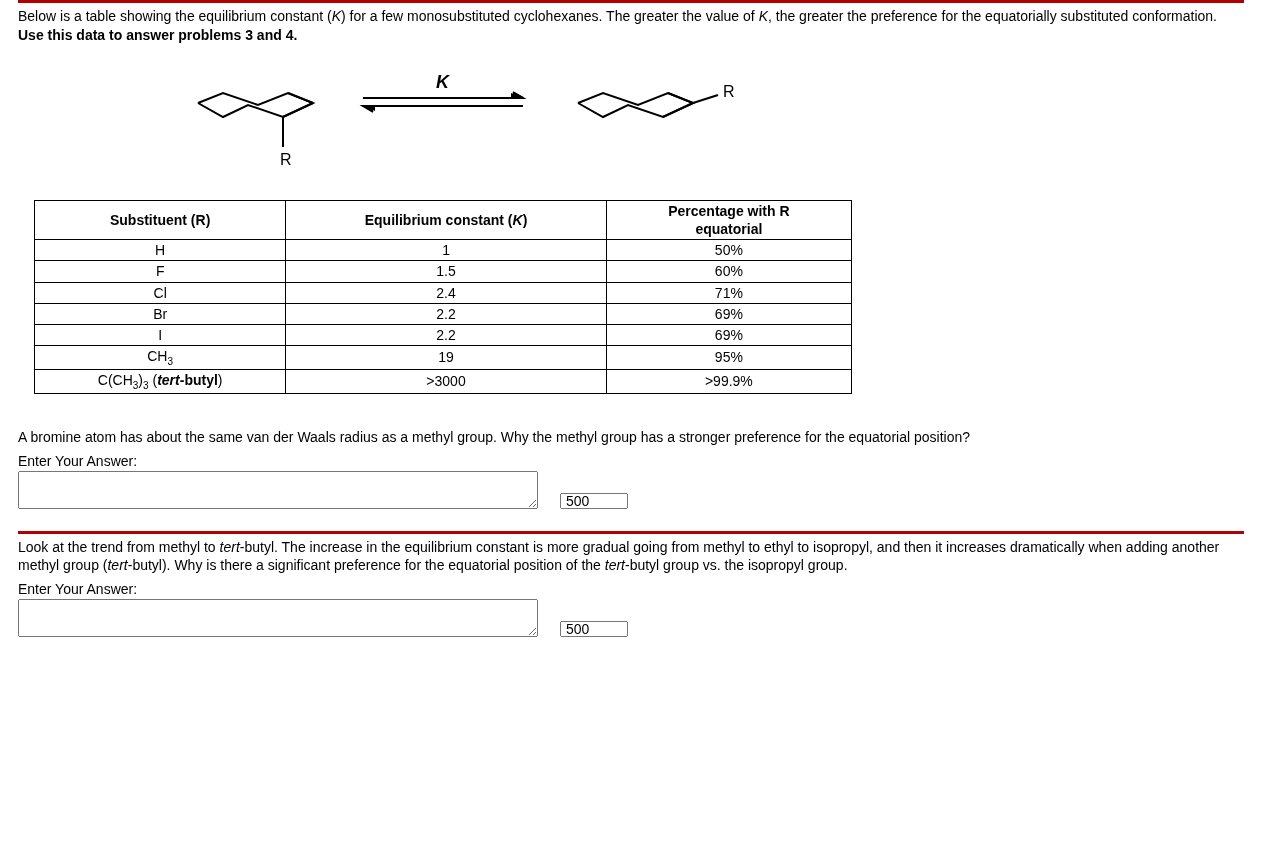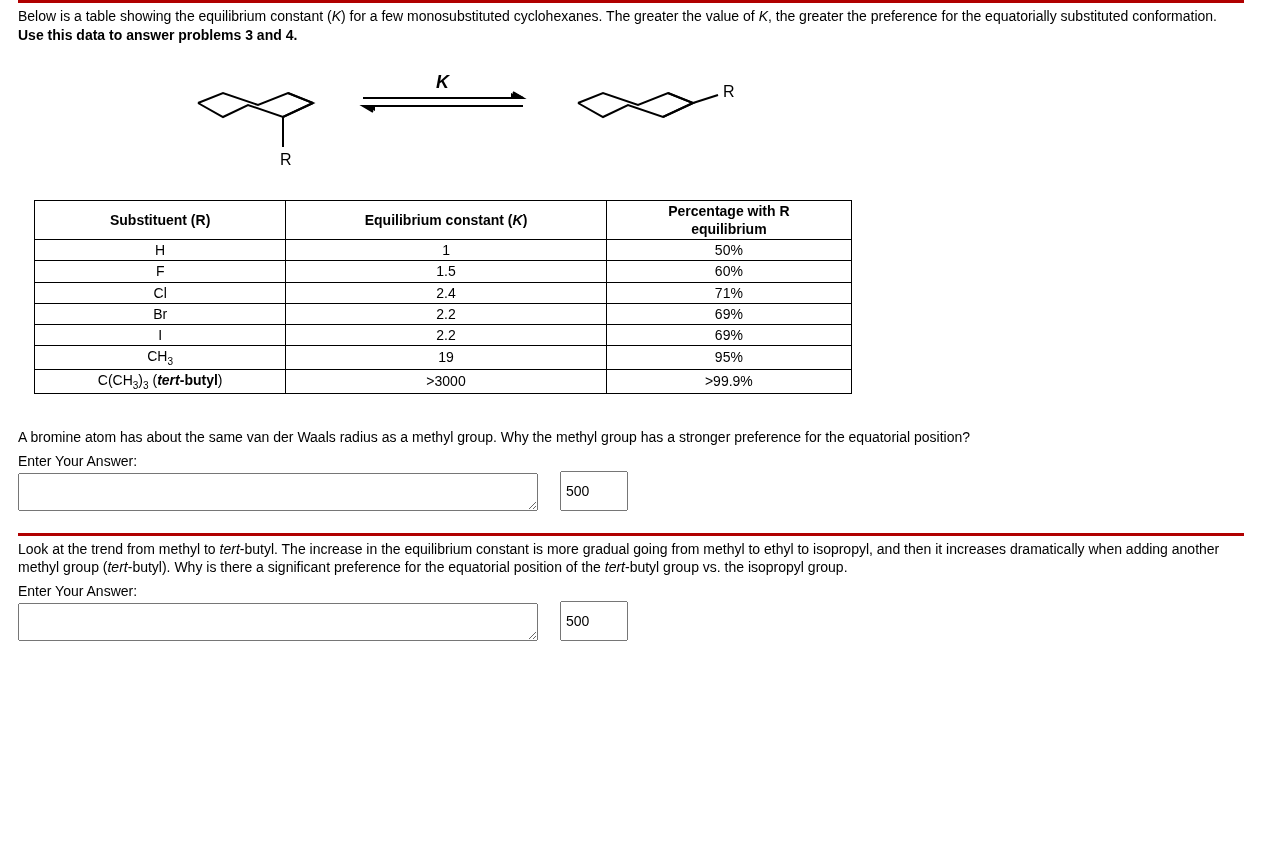--- a/index.html
+++ b/index.html
@@ -61,21 +61,21 @@
     width: 520px;
     height: 38px;
     resize: both;
     font-family: inherit;
     font-size: 13px;
     padding: 2px;
     box-sizing: border-box;
   }
   input.counter {
     width: 68px;
-    height: 40px;
+    height: 16px;
     font-size: 14px;
     text-align: left;
     padding: 0 4px;
     box-sizing: border-box;
   }
   .red-rule-mid {
     height: 3px;
     background: #b00000;
     margin: 22px 0 4px 0;
   }
@@ -121,21 +121,21 @@
     </g>
     <text x="555" y="24" font-family="Arial" font-size="16">R</text>
   </svg>
 </div>
 
 <table class="data">
   <thead>
     <tr>
       <th>Substituent (R)</th>
       <th><span>Equilibrium constant (</span><span class="italic">K</span><span>)</span></th>
-      <th><span>Percentage with R</span><br><span>equilibrium</span></th>
+      <th><span>Percentage with R</span><br><span>equatorial</span></th>
     </tr>
   </thead>
   <tbody id="tbody">
       <tr>
         <td>H</td>
         <td>1</td>
         <td>50%</td>
       </tr>
       <tr>
         <td>F</td>

